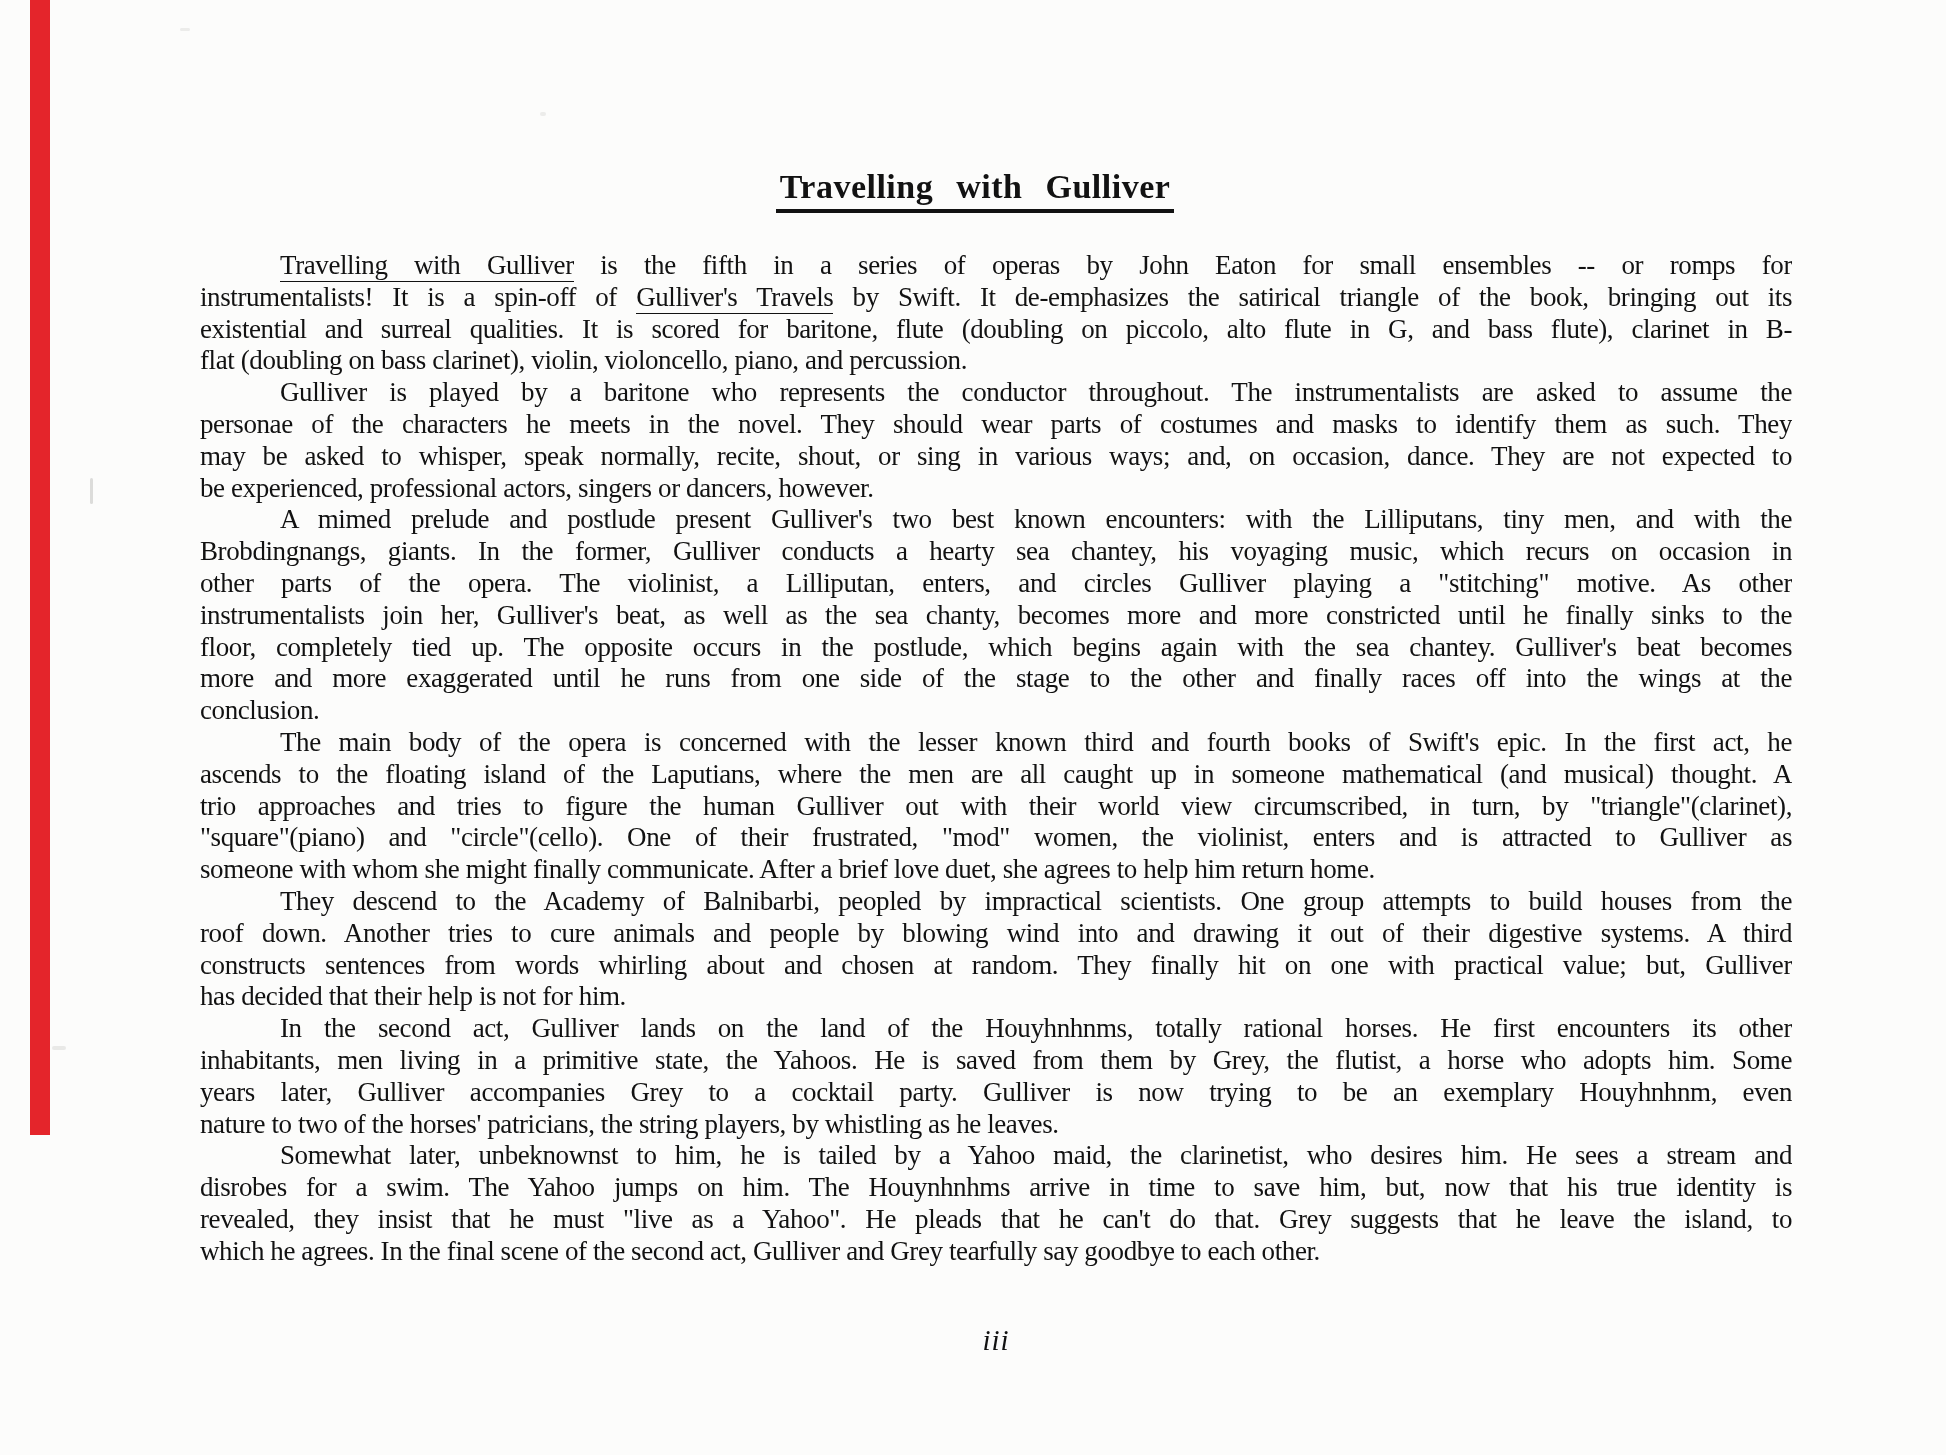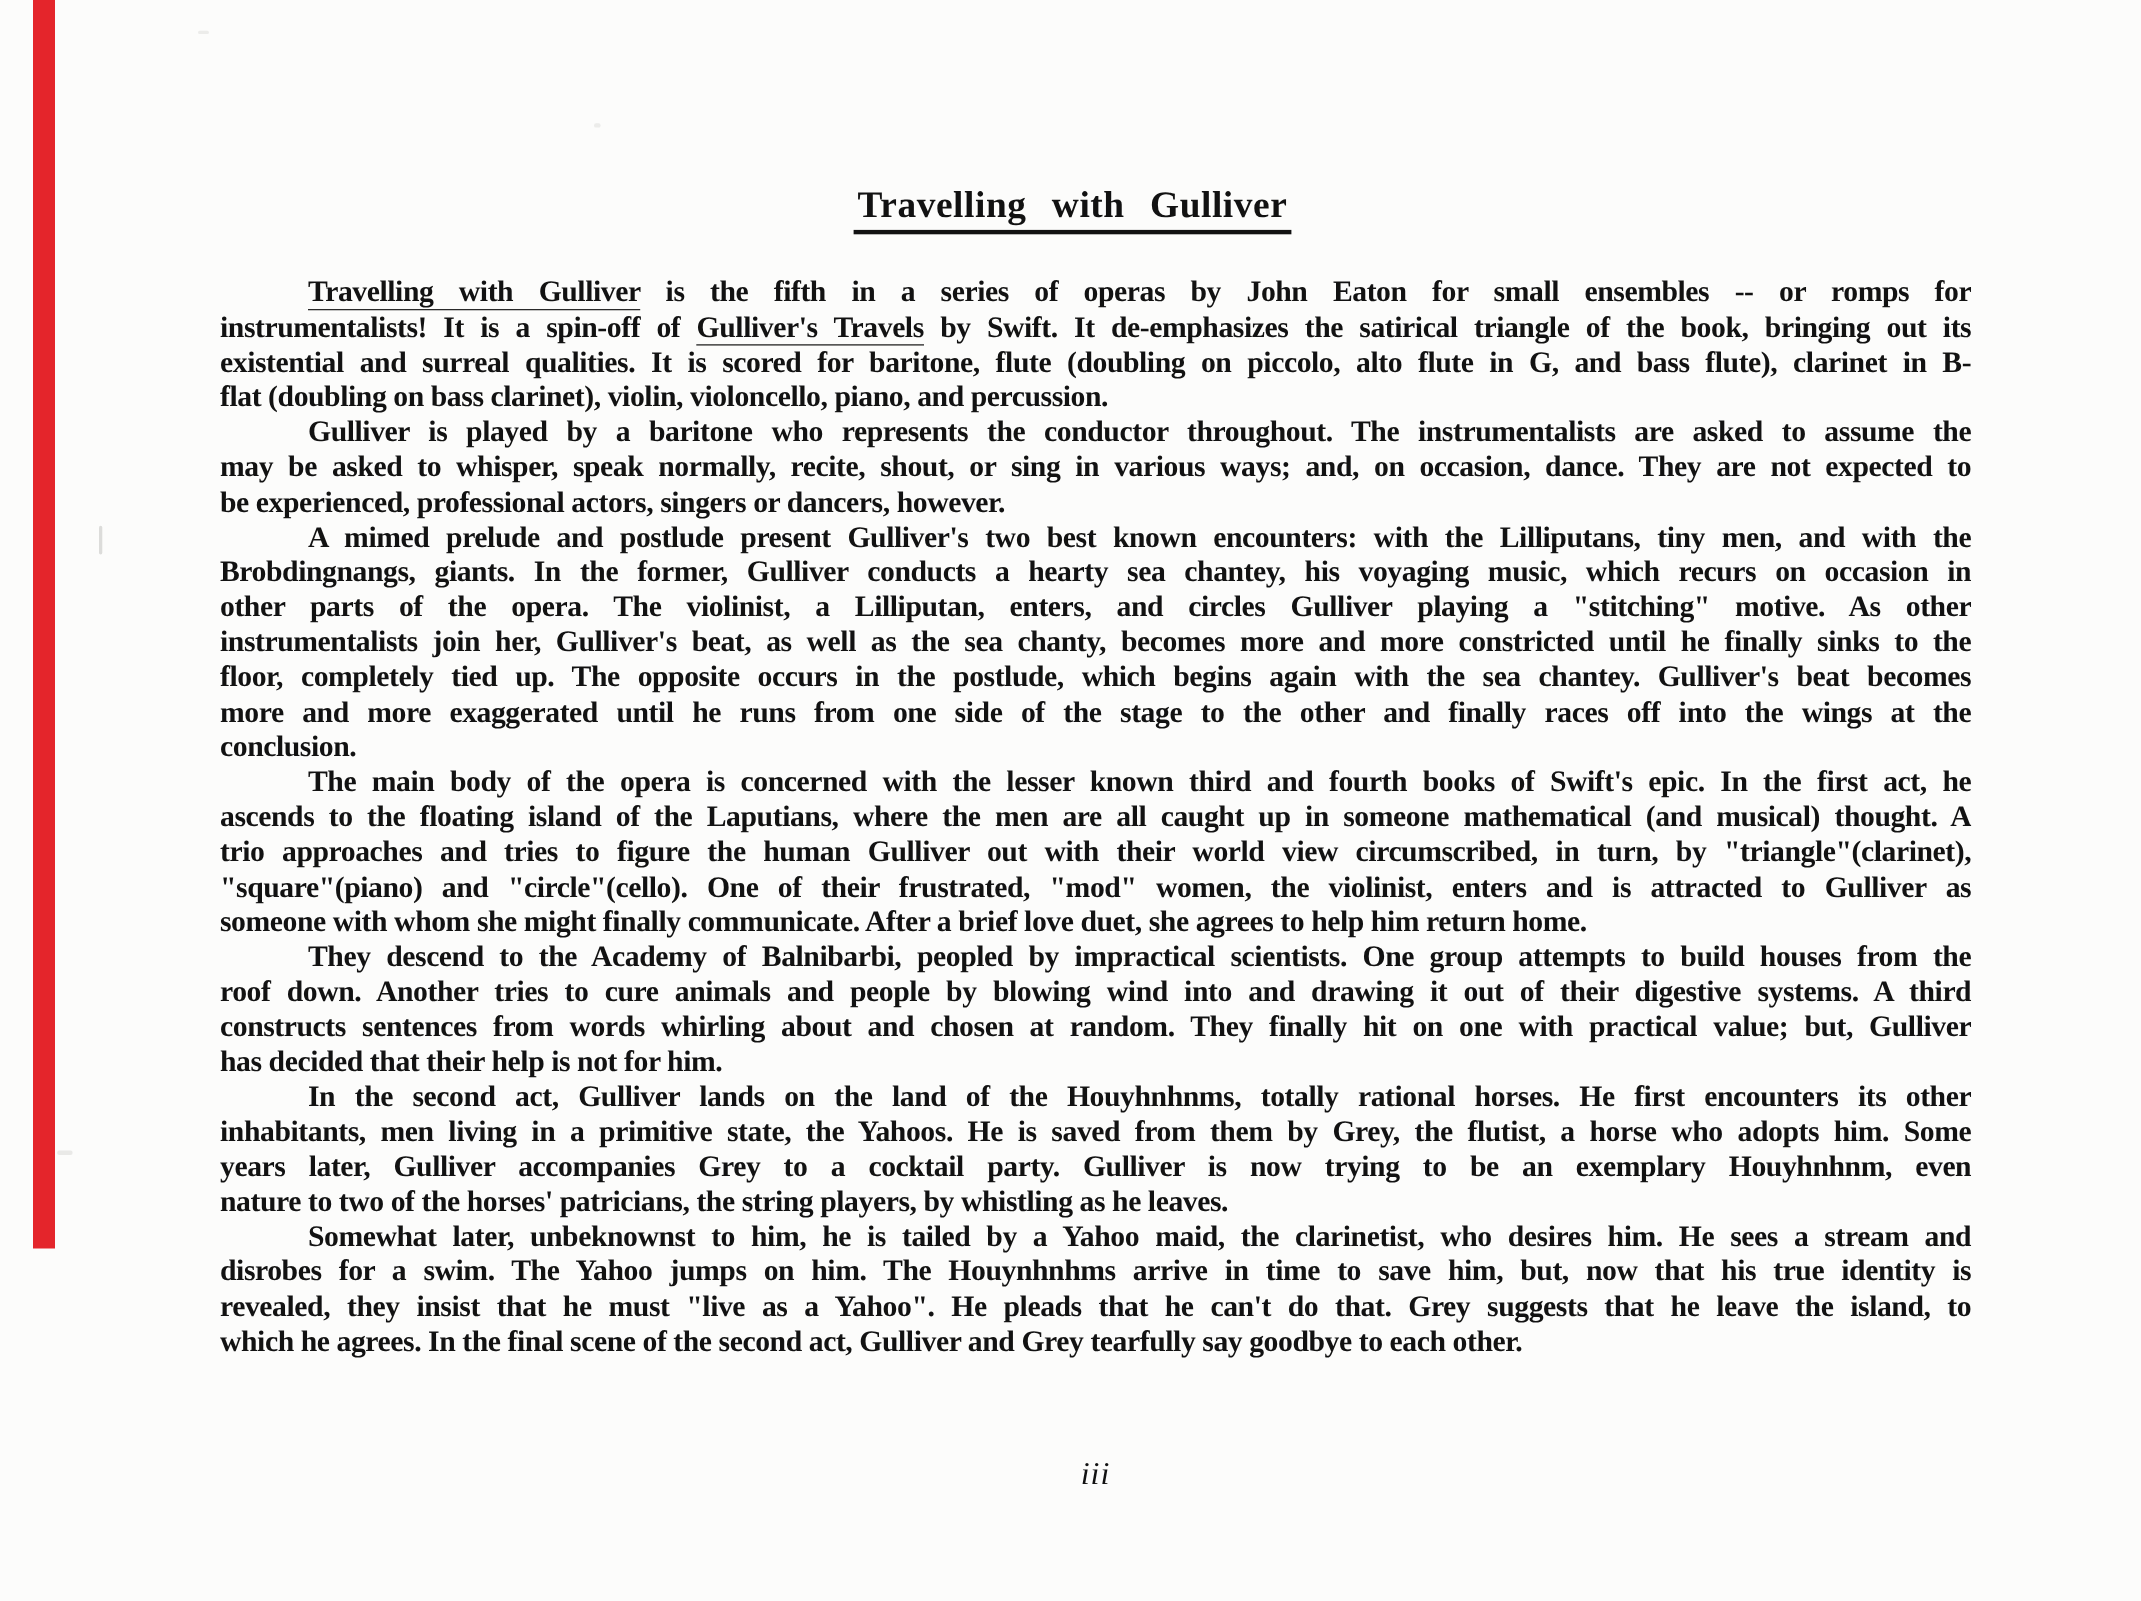--- a/index.html
+++ b/index.html
@@ -36,21 +36,21 @@
     position: relative; left: -21px;
     font-size: 34px; font-weight: bold;
     letter-spacing: 0.5px; word-spacing: 14px;
     border-bottom: 4px solid #121212;
     padding: 0 4px 3px 4px;
   }
 
   .textblock {
     position: absolute;
     left: 200px; top: 250px; width: 1592px;
-    font-size: 27px; font-weight: bold;
+    font-size: 27px; font-weight: normal;
     letter-spacing: -0.4px;
   }
   .line {
     height: 31.8px; line-height: 31.8px;
     overflow: hidden;
     text-align: justify;
     text-align-last: justify;
   }
   .line.last { text-align-last: left; }
   .line.indent { text-indent: 80px; }
@@ -78,20 +78,21 @@
   <div class="title-row">
     <span class="title-text">Travelling with Gulliver</span>
   </div>
 
   <div class="textblock" id="textblock">
       <div class="line indent"><span class="u">Travelling with Gulliver</span><span> is the fifth in a series of operas by John Eaton for small ensembles -- or romps for</span></div>
       <div class="line"><span>instrumentalists! It is a spin-off of </span><span class="u">Gulliver's Travels</span><span> by Swift. It de-emphasizes the satirical triangle of the book, bringing out its</span></div>
       <div class="line"><span>existential and surreal qualities. It is scored for baritone, flute (doubling on piccolo, alto flute in G, and bass flute), clarinet in B-</span></div>
       <div class="line last"><span>flat (doubling on bass clarinet), violin, violoncello, piano, and percussion.</span></div>
       <div class="line indent"><span>Gulliver is played by a baritone who represents the conductor throughout. The instrumentalists are asked to assume the</span></div>
+      <div class="line"><span>personae of the characters he meets in the novel. They should wear parts of costumes and masks to identify them as such. They</span></div>
       <div class="line"><span>may be asked to whisper, speak normally, recite, shout, or sing in various ways; and, on occasion, dance. They are not expected to</span></div>
       <div class="line last"><span>be experienced, professional actors, singers or dancers, however.</span></div>
       <div class="line indent"><span>A mimed prelude and postlude present Gulliver's two best known encounters: with the Lilliputans, tiny men, and with the</span></div>
       <div class="line"><span>Brobdingnangs, giants. In the former, Gulliver conducts a hearty sea chantey, his voyaging music, which recurs on occasion in</span></div>
       <div class="line"><span>other parts of the opera. The violinist, a Lilliputan, enters, and circles Gulliver playing a "stitching" motive. As other</span></div>
       <div class="line"><span>instrumentalists join her, Gulliver's beat, as well as the sea chanty, becomes more and more constricted until he finally sinks to the</span></div>
       <div class="line"><span>floor, completely tied up. The opposite occurs in the postlude, which begins again with the sea chantey. Gulliver's beat becomes</span></div>
       <div class="line"><span>more and more exaggerated until he runs from one side of the stage to the other and finally races off into the wings at the</span></div>
       <div class="line last"><span>conclusion.</span></div>
       <div class="line indent"><span>The main body of the opera is concerned with the lesser known third and fourth books of Swift's epic. In the first act, he</span></div>

